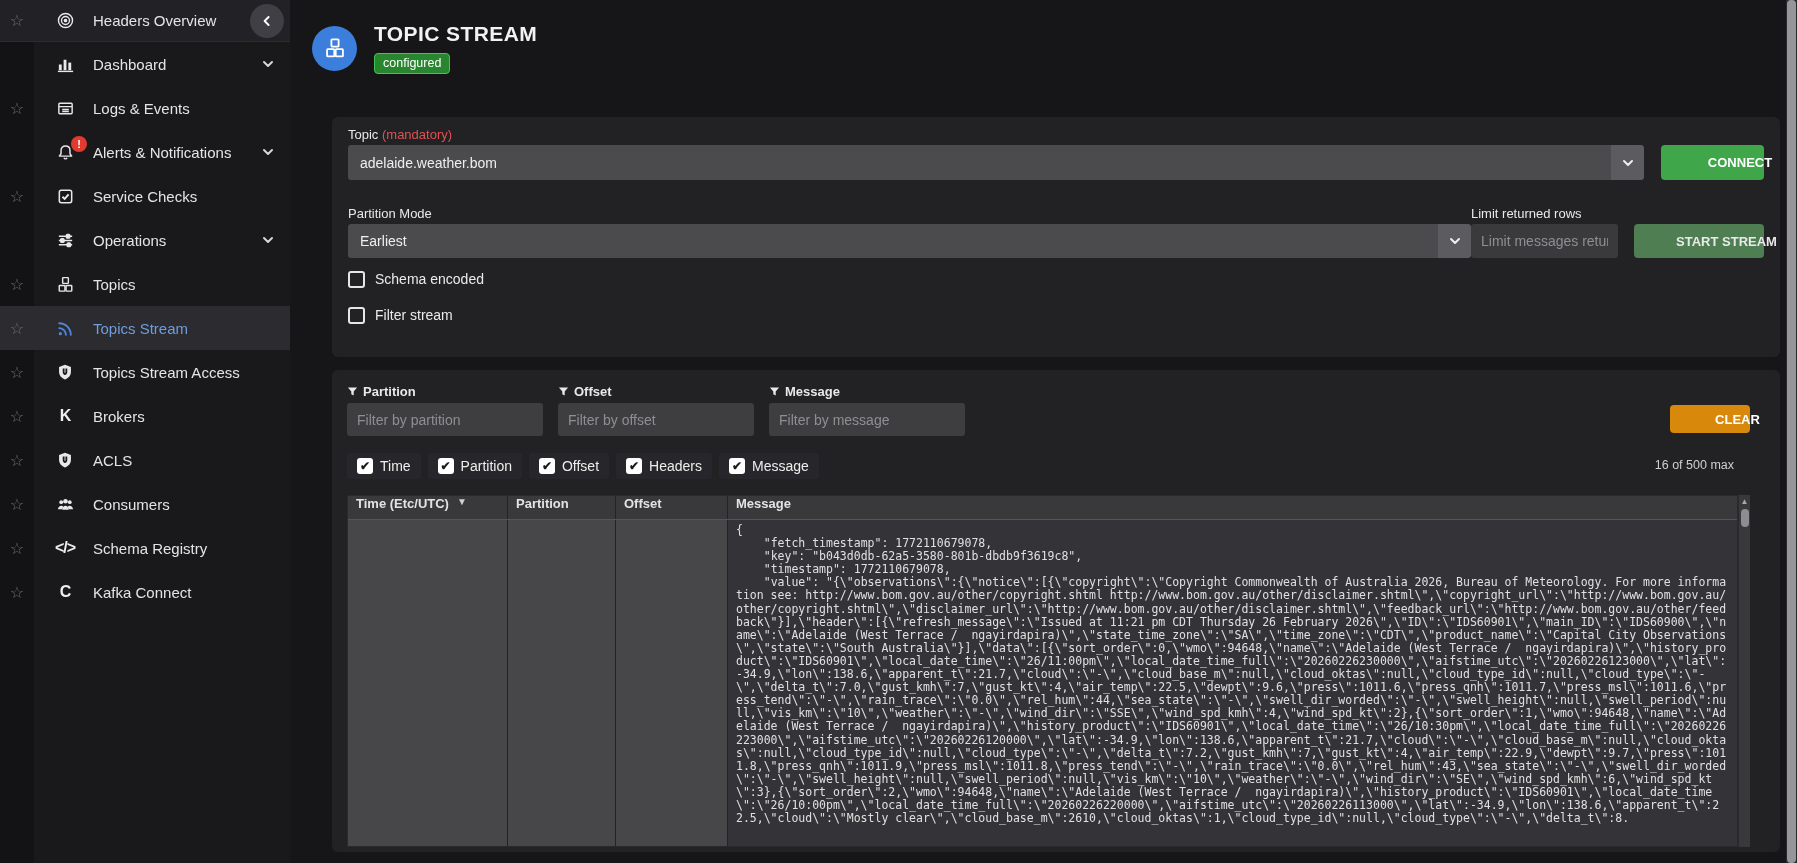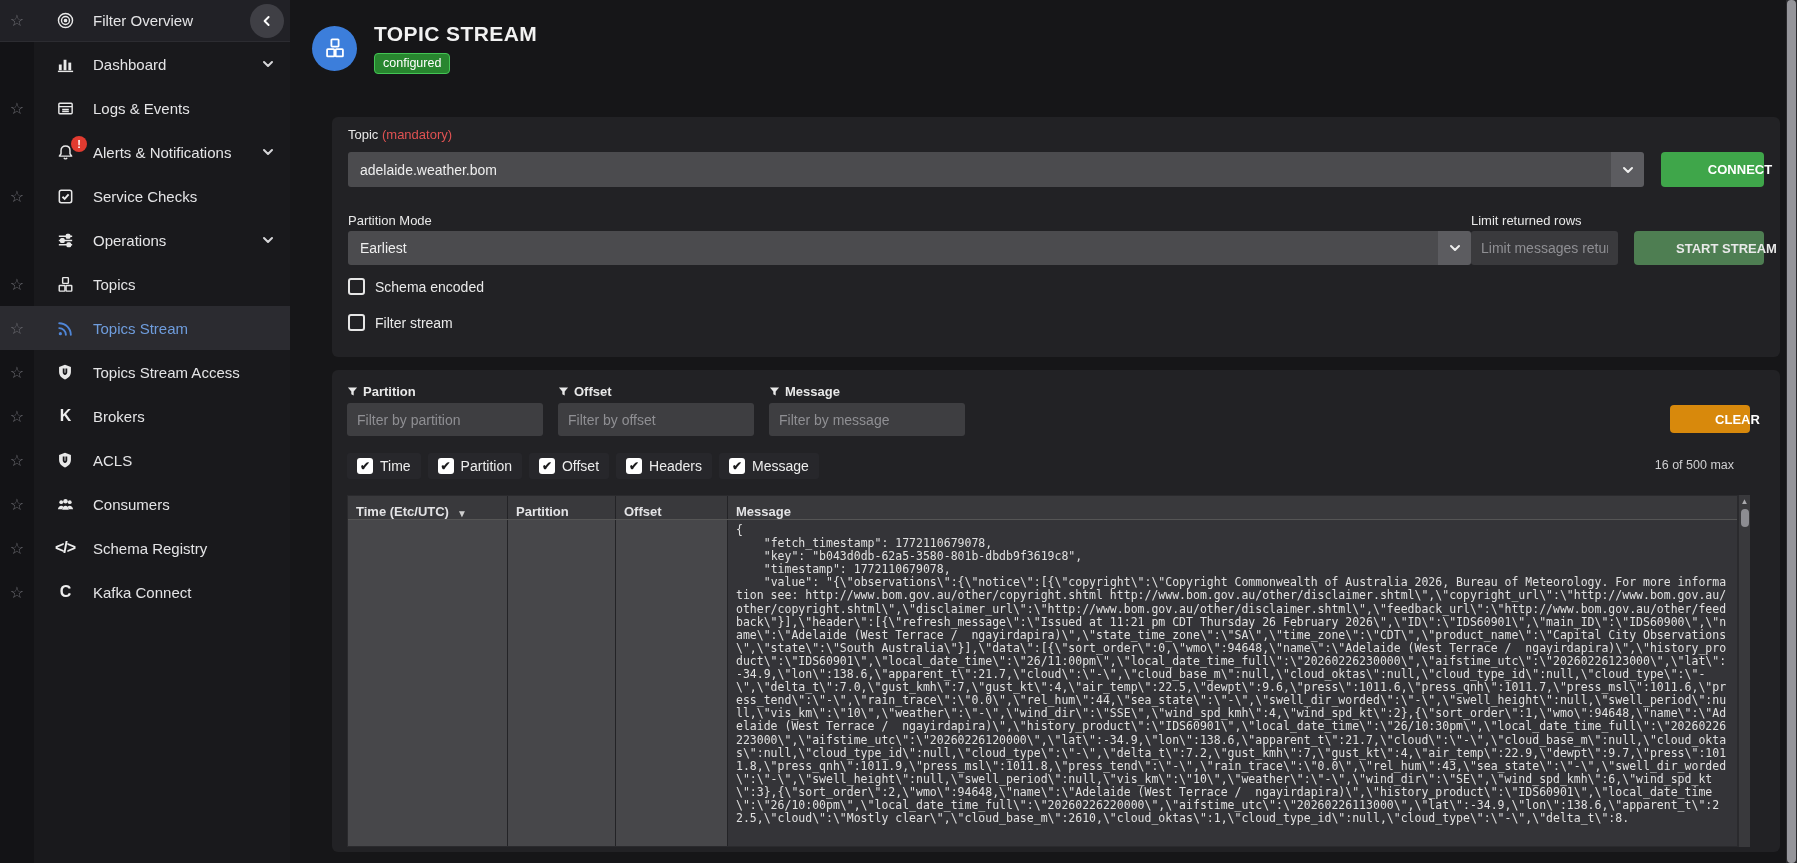--- a/index.html
+++ b/index.html
@@ -35,38 +35,38 @@
 
   .panel { background:#222225; border-radius:6px; margin-left:42px; width:1448px; }
   .panel1 { margin-top:13px; height:240px; padding:10px 16px; }
   .form-label { font-size:13px; color:#e8e8e8; }
   .mandatory { color:#e05252; }
   .row-flex { display:flex; align-items:center; }
   .input-like { background:#4b4b4e; border:none; outline:none; color:#eee; font-size:14px;
                 font-family:"Liberation Sans", sans-serif; height:35px; padding:0 12px; border-radius:3px 0 0 3px; }
   .sel-chevron { width:33px; height:35px; background:#5c5c60; border-radius:0 3px 3px 0;
                  display:flex; align-items:center; justify-content:center; cursor:pointer; flex:0 0 auto; }
-  .topic-row { margin-top:10px; }
+  .topic-row { margin-top:3px; }
   .topic-input { flex:1; }
   .btn { display:flex; align-items:center; justify-content:center; gap:7px; border-radius:4px;
          font-size:13px; font-weight:bold; color:#fff; cursor:pointer; white-space:nowrap;padding-left:48px; }
   .btn-connect { background:#3fa64a; width:103px; height:35px; margin-left:17px; }
   .btn-start { background:#4e7e52; width:130px; height:34px; color:#e9e9e9; }
   .btn-clear { background:#d8890c; width:80px; height:28px; }
   .row2 { display:flex; margin-top:13px; align-items:flex-end; }
   .col-a { flex:1; }
   .col-b { width:147px; margin-left:0; }
   .col-c { margin-left:16px; }
   .select-like { display:flex; align-items:center; margin-top:3px; }
   .select-value { flex:1; background:#4b4b4e; height:34px; display:flex; align-items:center; padding:0 12px;
                   font-size:14px; color:#eee; border-radius:3px 0 0 3px; }
   .limit-input { width:147px; background:#3a3a3d; border:none; outline:none; height:34px; margin-top:3px;
                  color:#c9c9cc; font-size:14px; padding:0 10px; border-radius:3px; font-family:"Liberation Sans", sans-serif; }
   .limit-input::placeholder { color:#8f8f93; }
-  .check-row { display:flex; align-items:center; margin-top:13px; }
+  .check-row { display:flex; align-items:flex-start; margin-top:13px; }
   .check-row.second { margin-top:19px; }
   .cb-empty { width:17px; height:17px; border:2px solid #e6e6e6; border-radius:3px; background:transparent; flex:0 0 auto; cursor:pointer; }
   .cb-label { margin-left:10px; font-size:14px; color:#eaeaea; }
 
   .panel2 { margin-top:13px; height:482px; padding:14px 30px 0 15px; position:relative; }
   .filter-row { display:flex; align-items:flex-end; }
   .filter-group { width:196px; margin-right:15px; }
   .filter-label { display:flex; align-items:center; gap:5px; font-size:13px; font-weight:bold; color:#e8e8e8; }
   .filter-input { width:100%; margin-top:4px; height:33px; background:#3e3e41; border:none; outline:none;
                   border-radius:3px; color:#ccc; padding:0 10px; font-size:14px; font-family:"Liberation Sans", sans-serif; }
@@ -77,21 +77,21 @@
   .chip { display:flex; align-items:center; gap:7px; background:#27272b; border-radius:3px; padding:5px 10px; cursor:pointer; }
   .cb-checked { width:16px; height:16px; background:#fff; border-radius:3px; color:#1a1a1c; font-size:12px;
                 display:flex; align-items:center; justify-content:center; font-weight:bold; }
   .chip-label { font-size:14px; color:#ededed; }
   .count-text { position:absolute; right:46px; top:88px; font-size:12.5px; color:#cfcfd1; }
 
   .table-wrap { display:flex; margin-top:16px; height:352px; }
   .msg-table { flex:1; display:flex; flex-direction:column; border:1px solid #2a2a2d; }
   .t-head { display:flex; background:#39393c; border-bottom:1px solid #555; height:24px; flex:0 0 auto; }
   .t-body { display:flex; flex:1; overflow:hidden; }
-  .th { font-size:13px; font-weight:bold; color:#e3e3e5; display:flex; align-items:flex-end; padding:0 8px;
+  .th { font-size:13px; font-weight:bold; color:#e3e3e5; display:flex; align-items:flex-start; padding:0 8px;
         border-right:1px solid #232326; gap:8px; }
   .td { border-right:1px solid #232326; background:#47474a; }
   .c-time { width:160px; flex:0 0 auto; }
   .c-part { width:108px; flex:0 0 auto; }
   .c-off  { width:112px; flex:0 0 auto; }
   .c-msg  { flex:1; border-right:none; }
   .td.c-msg { background:#343438; padding:4px 8px; }
   .msg-text { font-family:"DejaVu Sans Mono", monospace; font-size:11.5px; line-height:13.1px; color:#e0e0e0;
               white-space:pre-wrap; word-break:break-all; }
   .sort-glyph { font-size:10px; color:#cfcfcf; }
@@ -113,21 +113,21 @@
 
   <div class="sb-item top">
     <span class="sb-star">☆</span>
     <span class="sb-icon">
       <svg width="19" height="19" viewBox="0 0 20 20" fill="none" stroke="#e8e8e8" stroke-width="1.5">
           <circle cx="10" cy="10" r="7.4"></circle>
           <circle cx="10" cy="10" r="4.2"></circle>
           <circle cx="10" cy="10" r="1.2" fill="#e8e8e8"></circle>
         </svg>
     </span>
-    <span class="sb-label">Filter Overview</span>
+    <span class="sb-label">Headers Overview</span>
     <span class="collapse-btn">
       <svg width="16" height="16" viewBox="0 0 20 20" fill="none" stroke="#fff" stroke-width="2.4" stroke-linecap="round" stroke-linejoin="round">
           <path d="M12 5l-5 5 5 5"></path>
         </svg>
     </span>
   </div>
 
   <div class="sb-item">
     <span class="sb-star"></span>
     <span class="sb-icon">

